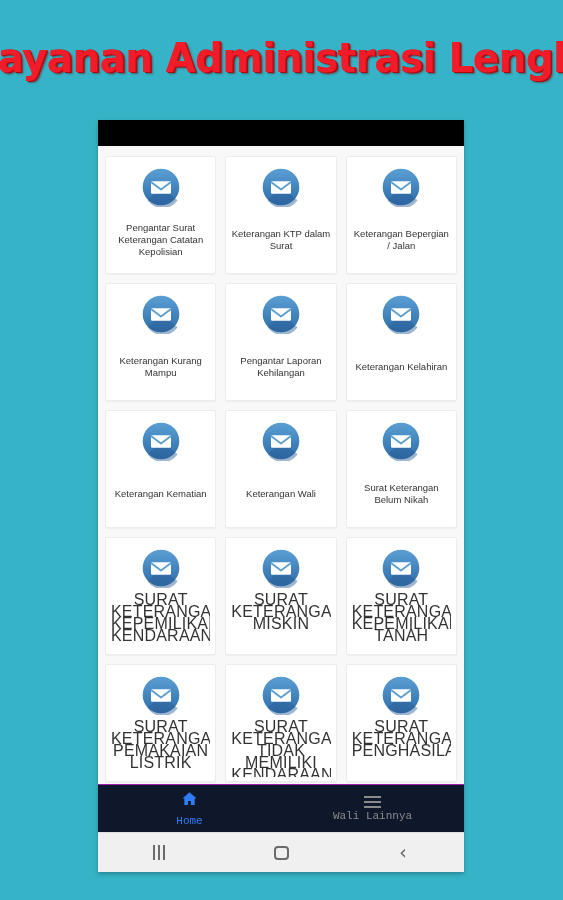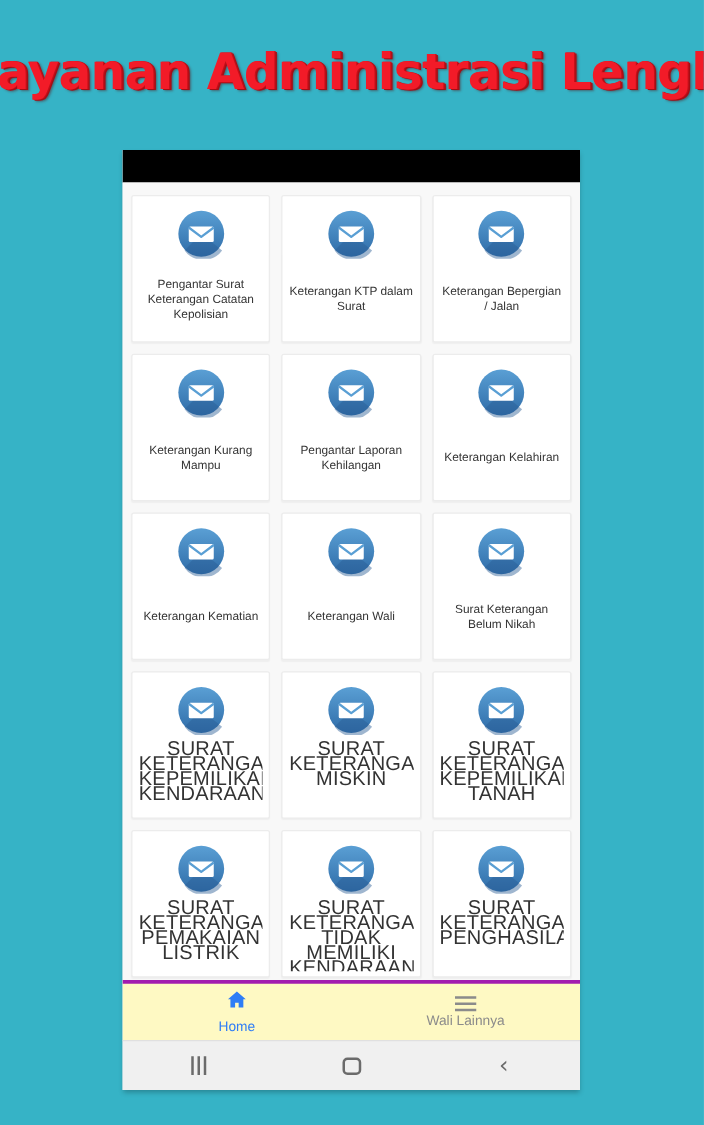--- a/index.html
+++ b/index.html
@@ -99,23 +99,24 @@
     line-height:12px;
     letter-spacing:0.2px;
     justify-content:flex-start;
     padding-top:2px;
   }
 
   
   .tabbar {
     flex:0 0 auto;
     height:48px;
-    background:#fef9c3;
-    border-top:3px solid #a21caf;
-    display:flex;
+    background:#0f172a;
+    border-top:1px solid #a21caf;
+    display:flex;
+    font-family:Liberation Mono, monospace;
   }
   .tab {
     flex:1 1 0;
     display:flex;
     flex-direction:column;
     align-items:center;
     justify-content:center;
     gap:2px;
   }
   .tab-label { font-size:11px; }

